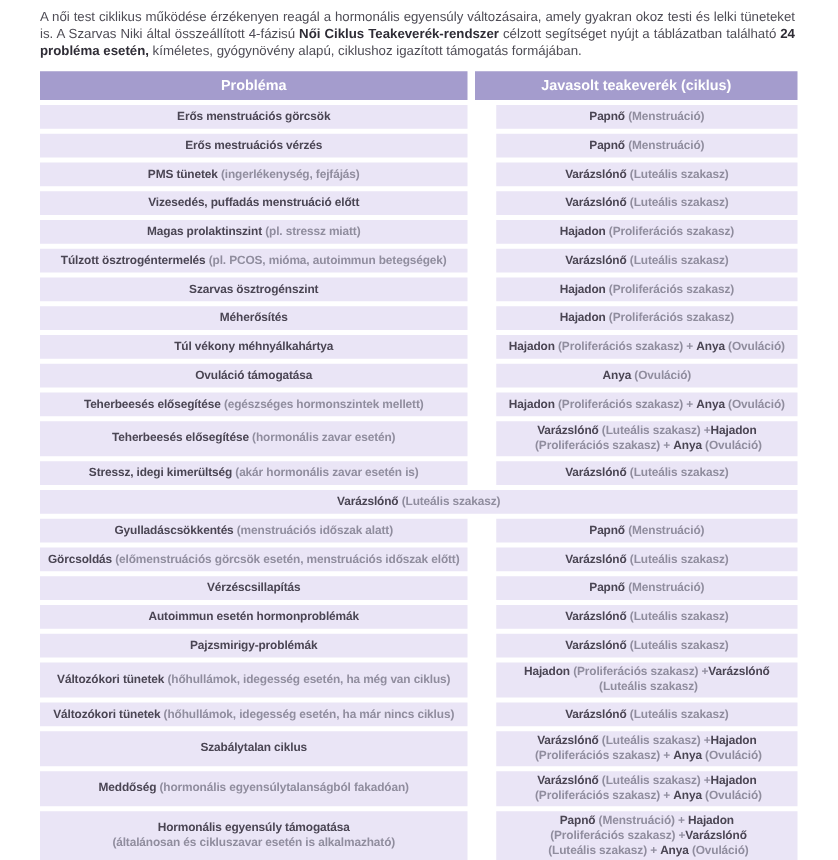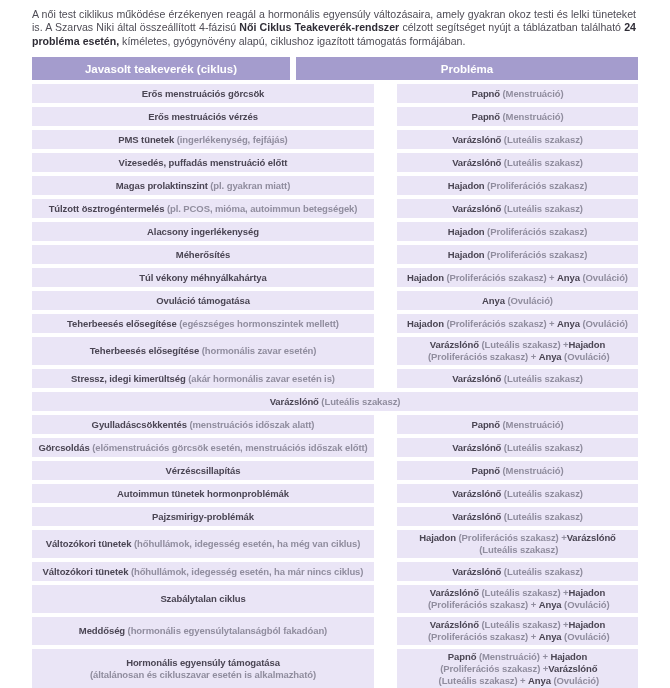--- a/index.html
+++ b/index.html
@@ -49,22 +49,22 @@
   .td br{flex-basis:100%;}
 </style>
 </head>
 <body>
 
 <div class="page">
   <p class="intro"><span class="sg-r">A női test ciklikus működése érzékenyen reagál a hormonális egyensúly változásaira, amely gyakran okoz testi és lelki tüneteket is. A Szarvas Niki által összeállított 4-fázisú </span><span class="sg-b">Női Ciklus Teakeverék-rendszer</span><span class="sg-r"> célzott segítséget nyújt a táblázatban található </span><span class="sg-b">24 probléma esetén,</span><span class="sg-r"> kíméletes, gyógynövény alapú, ciklushoz igazított támogatás formájában.</span></p>
 
   <div class="table">
     <div class="thead">
+      <div class="th th-left">Probléma</div>
       <div class="th th-right">Javasolt teakeverék (ciklus)</div>
-      <div class="th th-left">Probléma</div>
     </div>
     <div>
         <div class="tr">
           <div class="td td-left">
             <span class="sg-b">Erős menstruációs görcsök</span>
           </div>
           <div class="td td-right">
             <span class="sg-b">Papnő</span>
             <span class="sg-r"> (Menstruáció)</span>
           </div>
@@ -93,40 +93,40 @@
             <span class="sg-b">Vizesedés, puffadás menstruáció előtt</span>
           </div>
           <div class="td td-right">
             <span class="sg-b">Varázslónő</span>
             <span class="sg-r"> (Luteális szakasz)</span>
           </div>
         </div>
         <div class="tr">
           <div class="td td-left">
             <span class="sg-b">Magas prolaktinszint</span>
-            <span class="sg-r"> (pl. gyakran miatt)</span>
+            <span class="sg-r"> (pl. stressz miatt)</span>
           </div>
           <div class="td td-right">
             <span class="sg-b">Hajadon</span>
             <span class="sg-r"> (Proliferációs szakasz)</span>
           </div>
         </div>
         <div class="tr">
           <div class="td td-left">
             <span class="sg-b">Túlzott ösztrogéntermelés</span>
             <span class="sg-r"> (pl. PCOS, mióma, autoimmun betegségek)</span>
           </div>
           <div class="td td-right">
             <span class="sg-b">Varázslónő</span>
             <span class="sg-r"> (Luteális szakasz)</span>
           </div>
         </div>
         <div class="tr">
           <div class="td td-left">
-            <span class="sg-b">Alacsony ingerlékenység</span>
+            <span class="sg-b">Szarvas ösztrogénszint</span>
           </div>
           <div class="td td-right">
             <span class="sg-b">Hajadon</span>
             <span class="sg-r"> (Proliferációs szakasz)</span>
           </div>
         </div>
         <div class="tr">
           <div class="td td-left">
             <span class="sg-b">Méherősítés</span>
           </div>
@@ -222,21 +222,21 @@
           <div class="td td-left">
             <span class="sg-b">Vérzéscsillapítás</span>
           </div>
           <div class="td td-right">
             <span class="sg-b">Papnő</span>
             <span class="sg-r"> (Menstruáció)</span>
           </div>
         </div>
         <div class="tr">
           <div class="td td-left">
-            <span class="sg-b">Autoimmun tünetek hormonproblémák</span>
+            <span class="sg-b">Autoimmun esetén hormonproblémák</span>
           </div>
           <div class="td td-right">
             <span class="sg-b">Varázslónő</span>
             <span class="sg-r"> (Luteális szakasz)</span>
           </div>
         </div>
         <div class="tr">
           <div class="td td-left">
             <span class="sg-b">Pajzsmirigy-problémák</span>
           </div>

